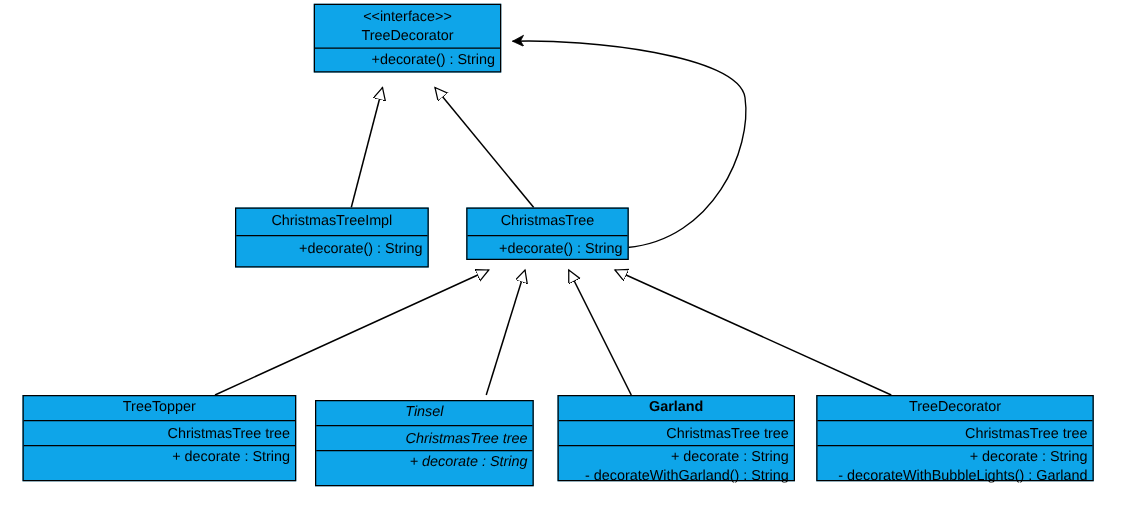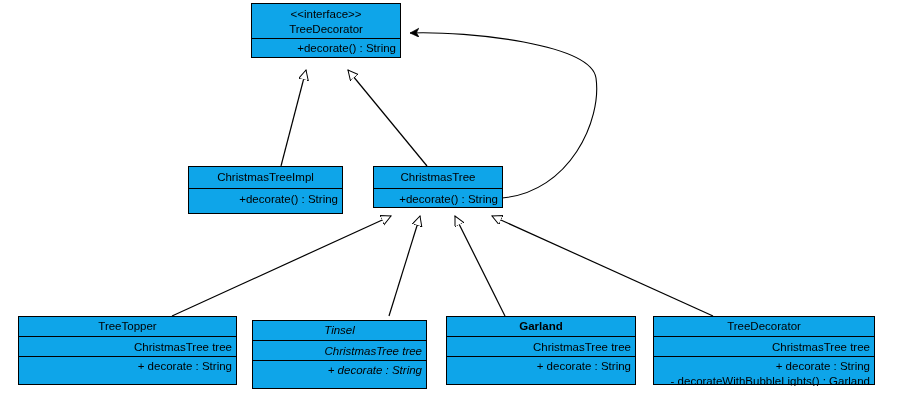--- a/index.html
+++ b/index.html
@@ -150,20 +150,21 @@
 
   <div class="uml-class" style="left:446px; top:316px; width:190px; height:69px;">
     <div class="uml-compartment comp-name" style="height:19px; padding-top:2px;font-weight:bold;">
       <span class="classname">Garland</span>
     </div>
     <div class="uml-compartment comp-attrs" style="height:20px; padding-top:3px;">
       <span class="uml-line">ChristmasTree tree</span>
     </div>
     <div class="uml-compartment comp-ops" style="height:30px; padding-top:2px;">
       <span class="uml-line">+ decorate : String</span>
+      <span class="uml-line">- decorateWithGarland() : String</span>
     </div>
   </div>
 
   <div class="uml-class" style="left:653px; top:316px; width:222px; height:69px;">
     <div class="uml-compartment comp-name" style="height:19px; padding-top:2px;">
       <span class="classname">TreeDecorator</span>
     </div>
     <div class="uml-compartment comp-attrs" style="height:20px; padding-top:3px;">
       <span class="uml-line">ChristmasTree tree</span>
     </div>

